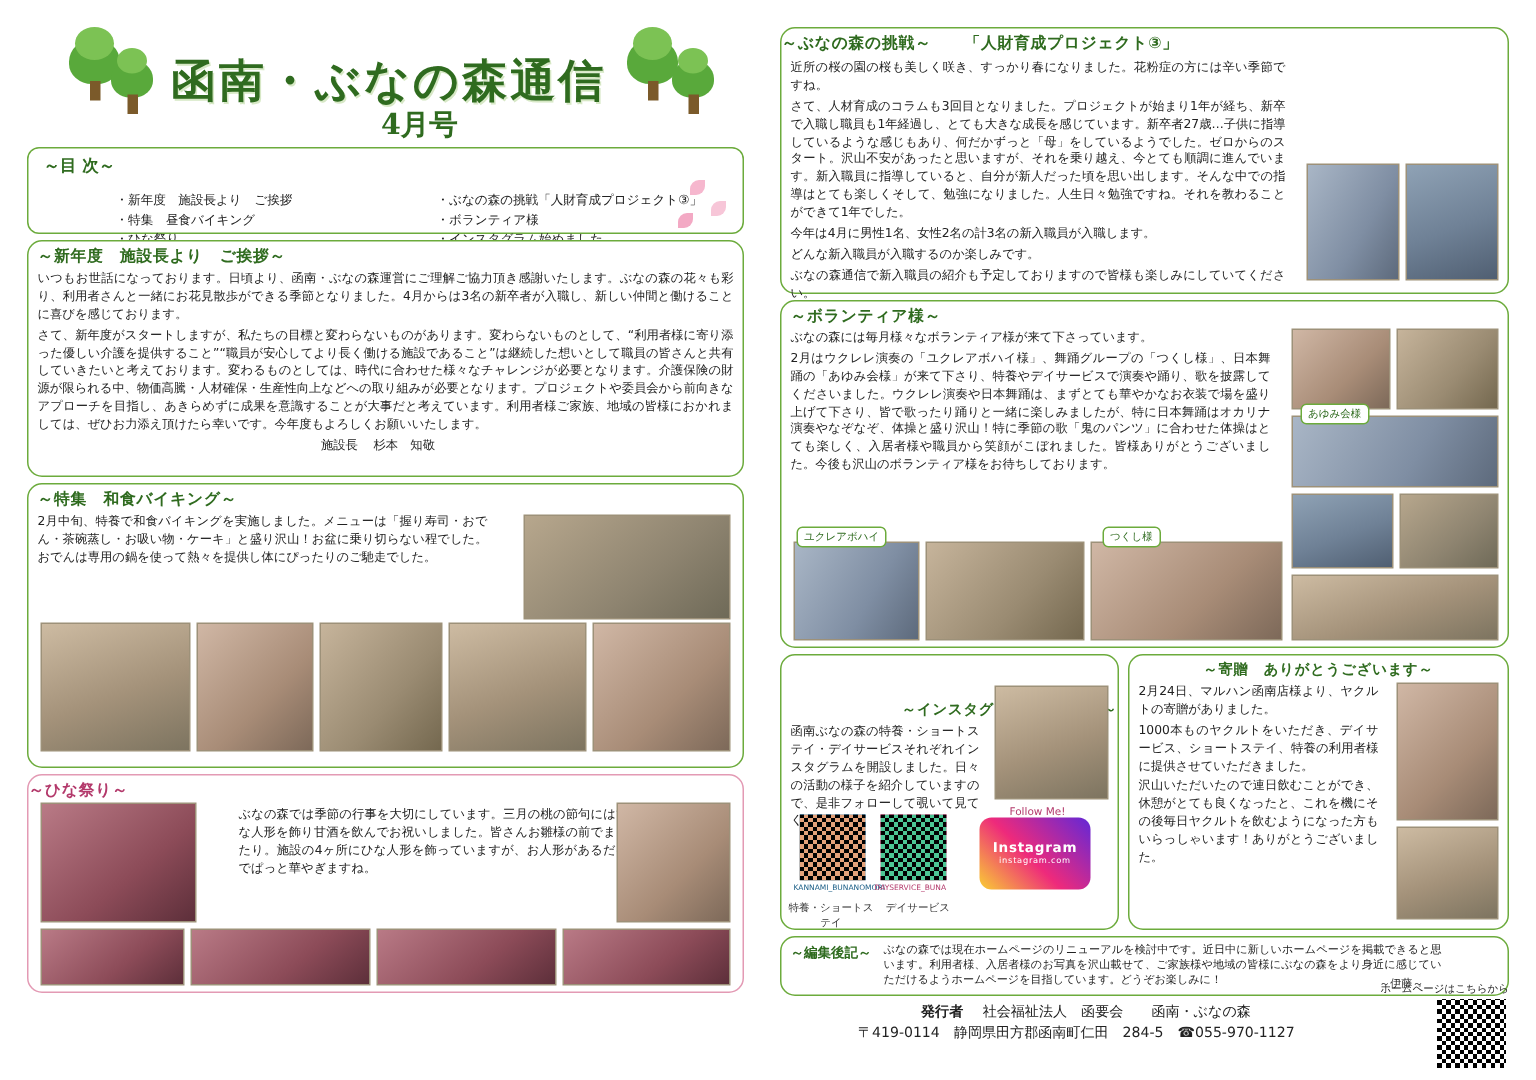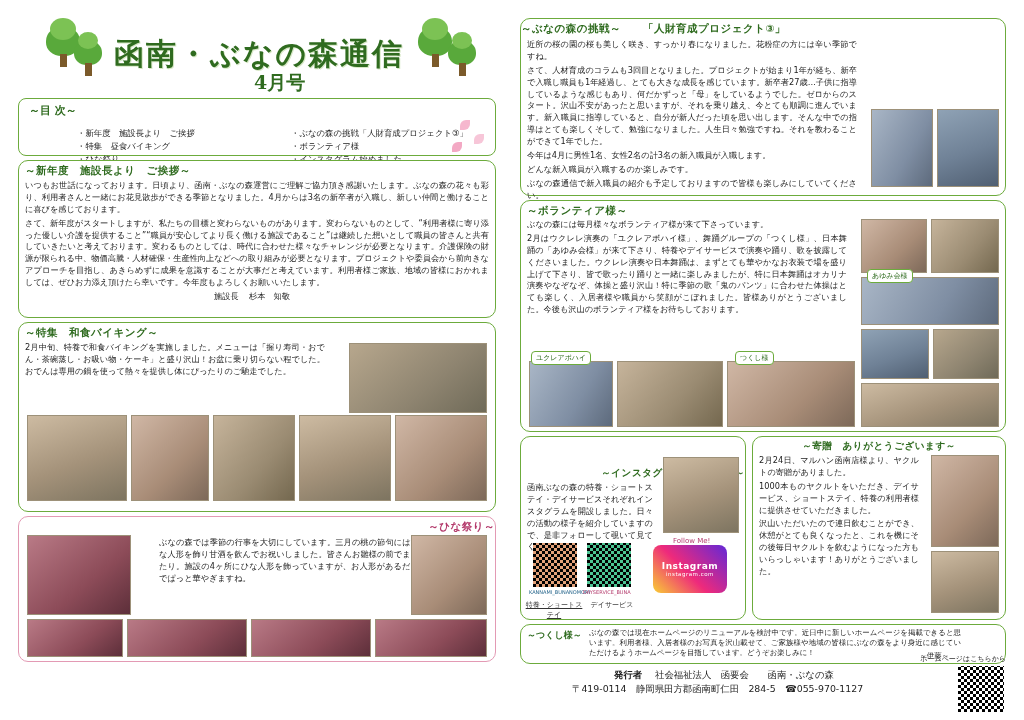--- a/index.html
+++ b/index.html
@@ -184,21 +184,21 @@
     <p class="body-text" style="width:300px;">2月中旬、特養で和食バイキングを実施しました。メニューは「握り寿司・おでん・茶碗蒸し・お吸い物・ケーキ」と盛り沢山！お盆に乗り切らない程でした。おでんは専用の鍋を使って熱々を提供し体にぴったりのご馳走でした。</p>
     <div class="ph p1" style="left:330px;top:20px;width:138px;height:70px;"></div>
     <div class="ph p2" style="left:8px;top:92px;width:100px;height:86px;"></div>
     <div class="ph p4" style="left:112px;top:92px;width:78px;height:86px;"></div>
     <div class="ph p6" style="left:194px;top:92px;width:82px;height:86px;"></div>
     <div class="ph p2" style="left:280px;top:92px;width:92px;height:86px;"></div>
     <div class="ph p4" style="left:376px;top:92px;width:92px;height:86px;"></div>
   </div>
 
   <div class="box pink" style="left:18px;top:516px;width:478px;height:146px;">
-    <div class="box-title" style="text-align:right;margin-left:0;">～ひな祭り～</div>
+    <div class="box-title" style="text-align:left;margin-left:0;">～ひな祭り～</div>
     <div class="ph pink-room" style="left:8px;top:18px;width:104px;height:80px;"></div>
     <p class="body-text" style="position:absolute;left:120px;top:20px;width:260px;margin-left:20px;">ぶなの森では季節の行事を大切にしています。三月の桃の節句にはひな人形を飾り甘酒を飲んでお祝いしました。皆さんお雛様の前でましたり。施設の4ヶ所にひな人形を飾っていますが、お人形があるだけでぱっと華やぎますね。</p>
     <div class="ph p4" style="left:392px;top:18px;width:76px;height:80px;"></div>
     <div class="ph pink-room" style="left:8px;top:102px;width:96px;height:38px;"></div>
     <div class="ph pink-room" style="left:108px;top:102px;width:120px;height:38px;"></div>
     <div class="ph pink-room" style="left:232px;top:102px;width:120px;height:38px;"></div>
     <div class="ph pink-room" style="left:356px;top:102px;width:112px;height:38px;"></div>
   </div>
 
   <div class="box" style="left:520px;top:18px;width:486px;height:178px;">
@@ -243,37 +243,37 @@
     <div class="qr-small" style="position:absolute;left:12px;top:106px;"></div>
     <div class="qr-small pink" style="position:absolute;left:66px;top:106px;"></div>
     <div class="ig-card" style="position:absolute;left:132px;top:108px;">
       <div style="text-align:center;">
         <div>Instagram</div>
         <div style="font-size:5.5px;font-weight:normal;">instagram.com</div>
       </div>
     </div>
     <div style="position:absolute;left:8px;top:152px;font-size:5px;color:#1b5e86;">KANNAMI_BUNANOMORI</div>
     <div style="position:absolute;left:62px;top:152px;font-size:5px;color:#b3396b;">DAYSERVICE_BUNA</div>
-    <div class="cap" style="position:absolute;left:2px;top:163px;width:62px;text-decoration:underline;">特養・ショートステイ</div>
+    <div class="cap" style="position:absolute;left:2px;top:163px;width:62px;">特養・ショートステイ</div>
     <div class="cap" style="position:absolute;left:62px;top:163px;width:58px;">デイサービス</div>
   </div>
 
   <div class="box" style="left:752px;top:436px;width:254px;height:184px;">
     <div class="box-title" style="font-size:9.6px;text-align:center;margin-left:0;">～寄贈　ありがとうございます～</div>
     <div style="position:absolute;left:0;top:18px;width:172px;">
       <p class="body-text">2月24日、マルハン函南店様より、ヤクルトの寄贈がありました。</p>
       <p class="body-text">1000本ものヤクルトをいただき、デイサービス、ショートステイ、特養の利用者様に提供させていただきました。</p>
       <p class="body-text">沢山いただいたので連日飲むことができ、休憩がとても良くなったと、これを機にその後毎日ヤクルトを飲むようになった方もいらっしゃいます！ありがとうございました。</p>
     </div>
     <div class="ph p4" style="left:178px;top:18px;width:68px;height:92px;"></div>
     <div class="ph p2" style="left:178px;top:114px;width:68px;height:62px;"></div>
   </div>
 
   <div class="box" style="left:520px;top:624px;width:486px;height:40px;border-color:#6cab3c;">
-    <div style="position:absolute;left:6px;top:4px;font-size:9px;font-weight:bold;color:#2f6b1f;">～つくし様～</div>
+    <div style="position:absolute;left:6px;top:4px;font-size:9px;font-weight:bold;color:#2f6b1f;">～編集後記～</div>
     <p class="body-text" style="position:absolute;left:62px;top:3px;width:372px;font-size:7.4px;line-height:1.35;">ぶなの森では現在ホームページのリニューアルを検討中です。近日中に新しいホームページを掲載できると思います。利用者様、入居者様のお写真を沢山載せて、ご家族様や地域の皆様にぶなの森をより身近に感じていただけるようホームページを目指しています。どうぞお楽しみに！</p>
     <div style="position:absolute;right:56px;bottom:2px;font-size:7.4px;">～伊藤～</div>
   </div>
   <div class="qr-cap">ホームページはこちらから</div>
   <div class="qr"></div>
 
   <div class="footer">
 
     <div style="position:absolute;left:596px;top:0;">
       <div class="foot-line">

